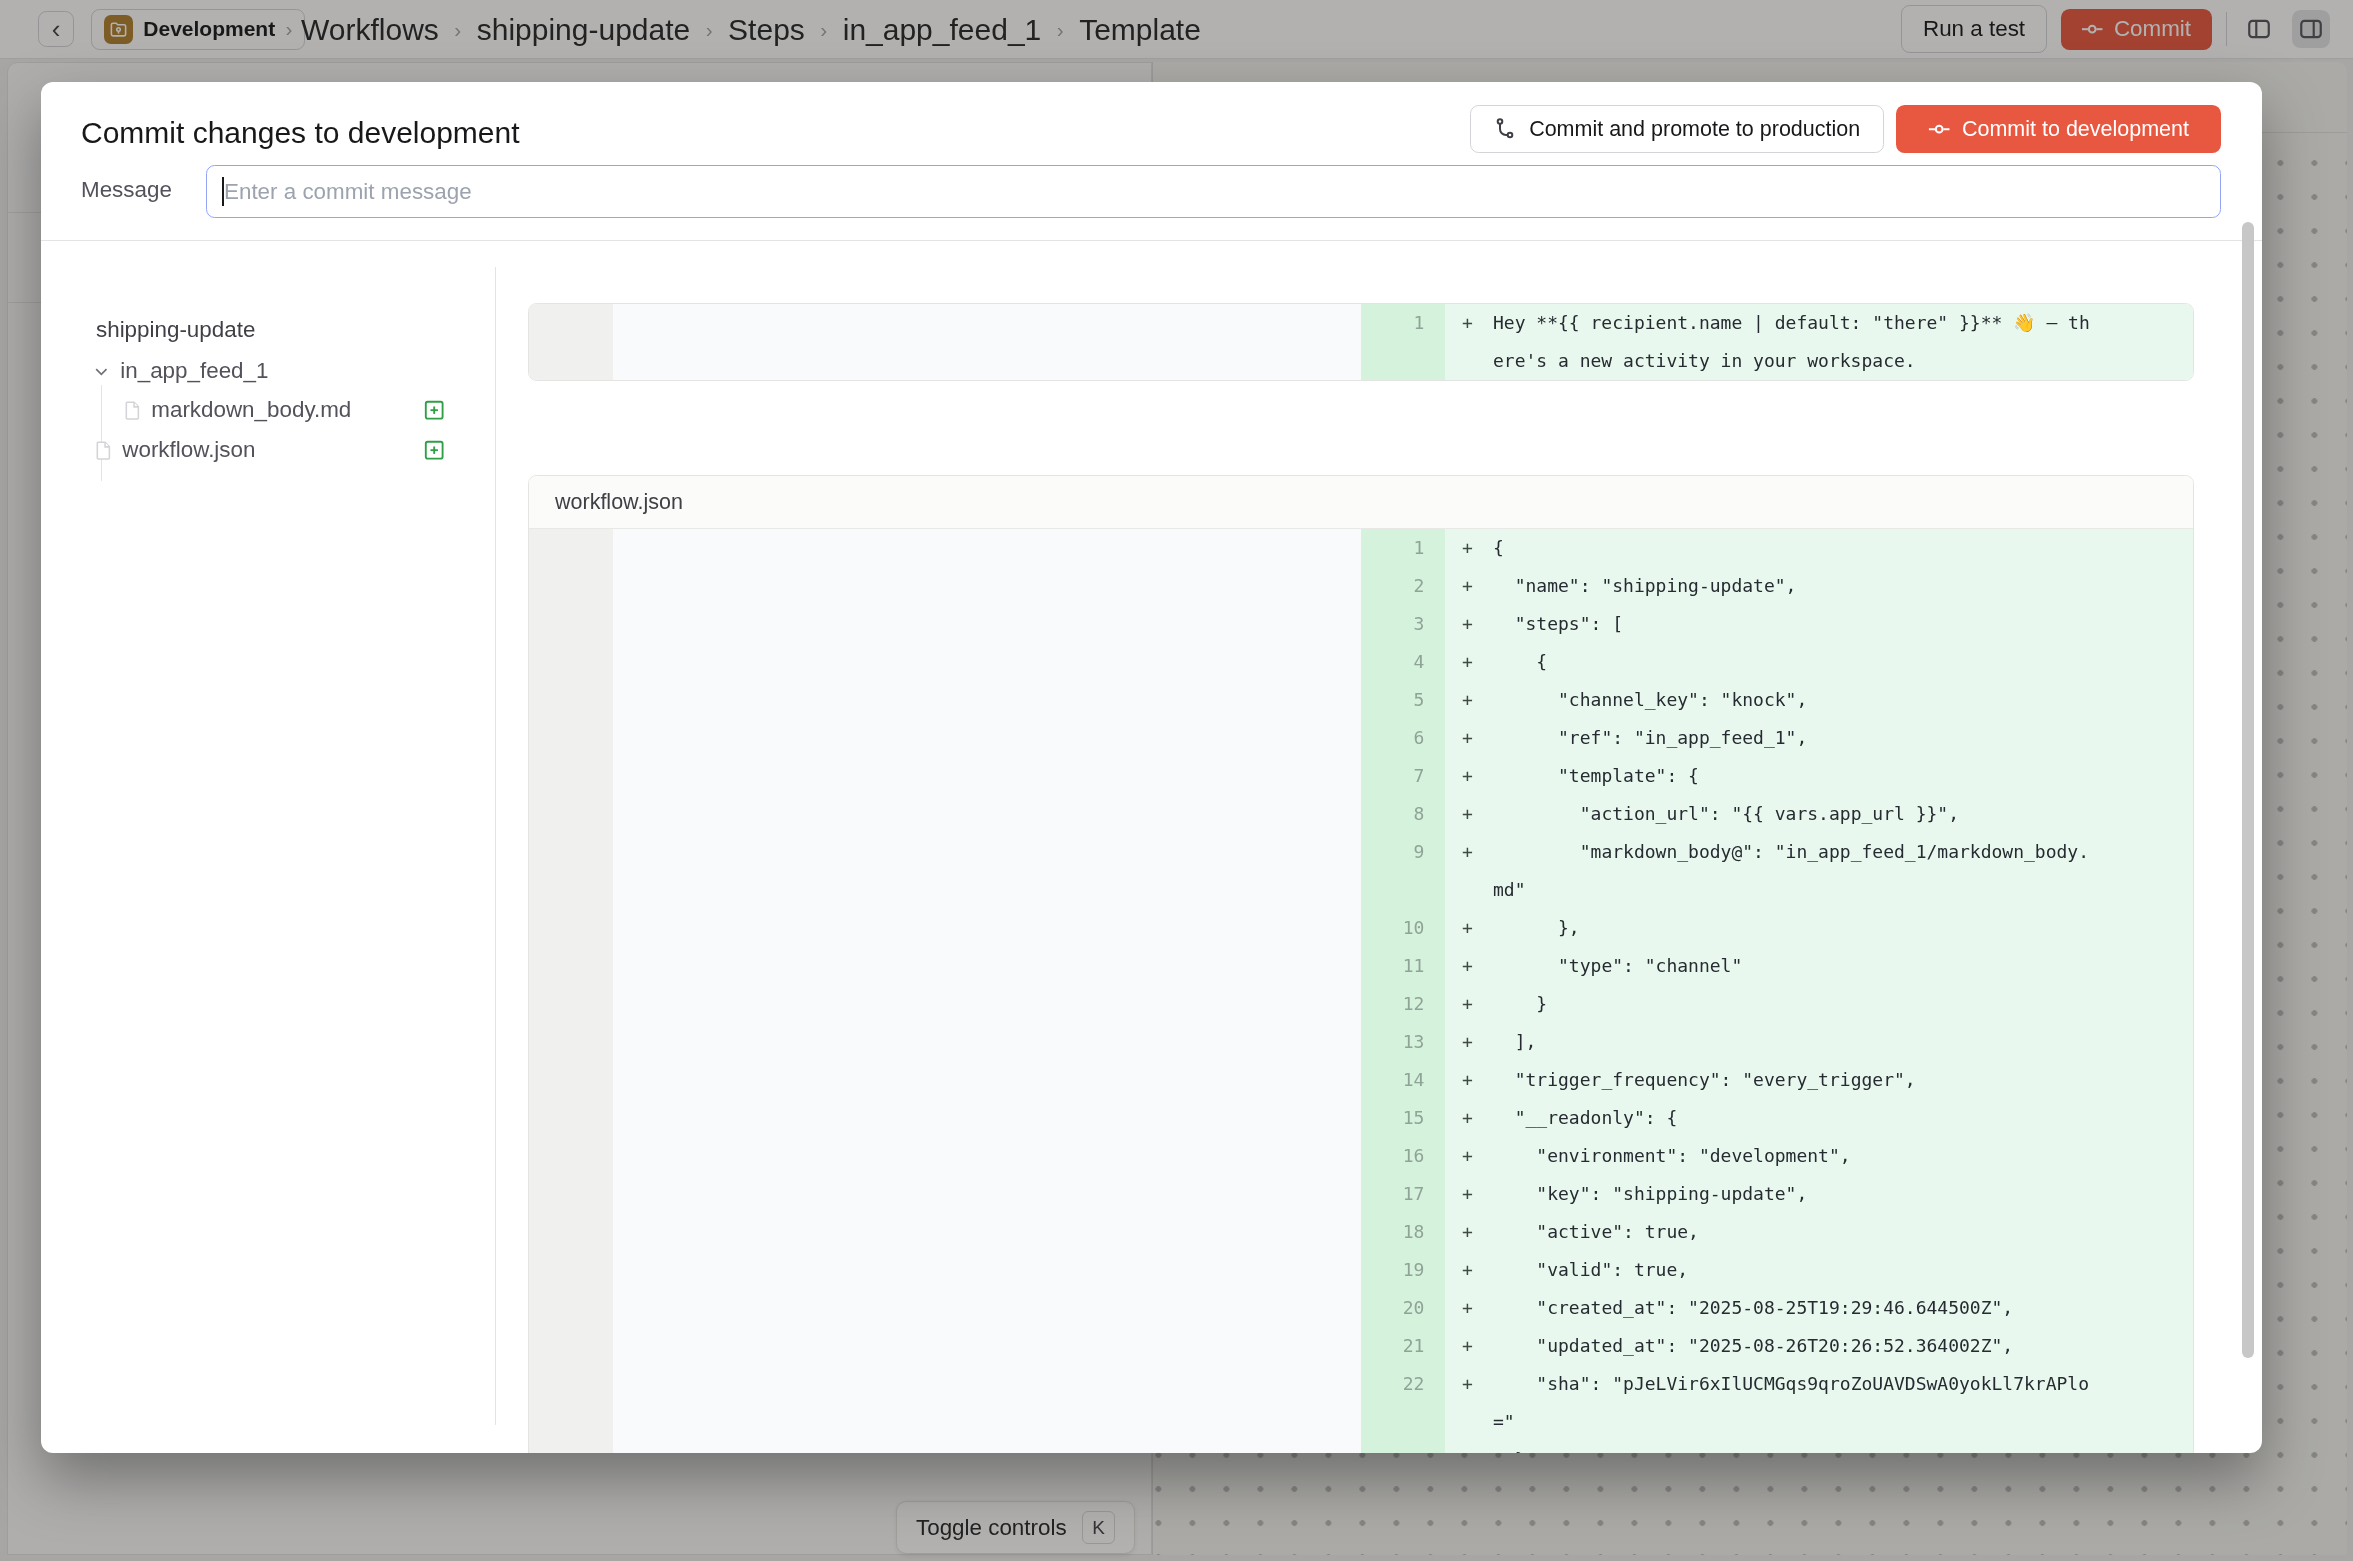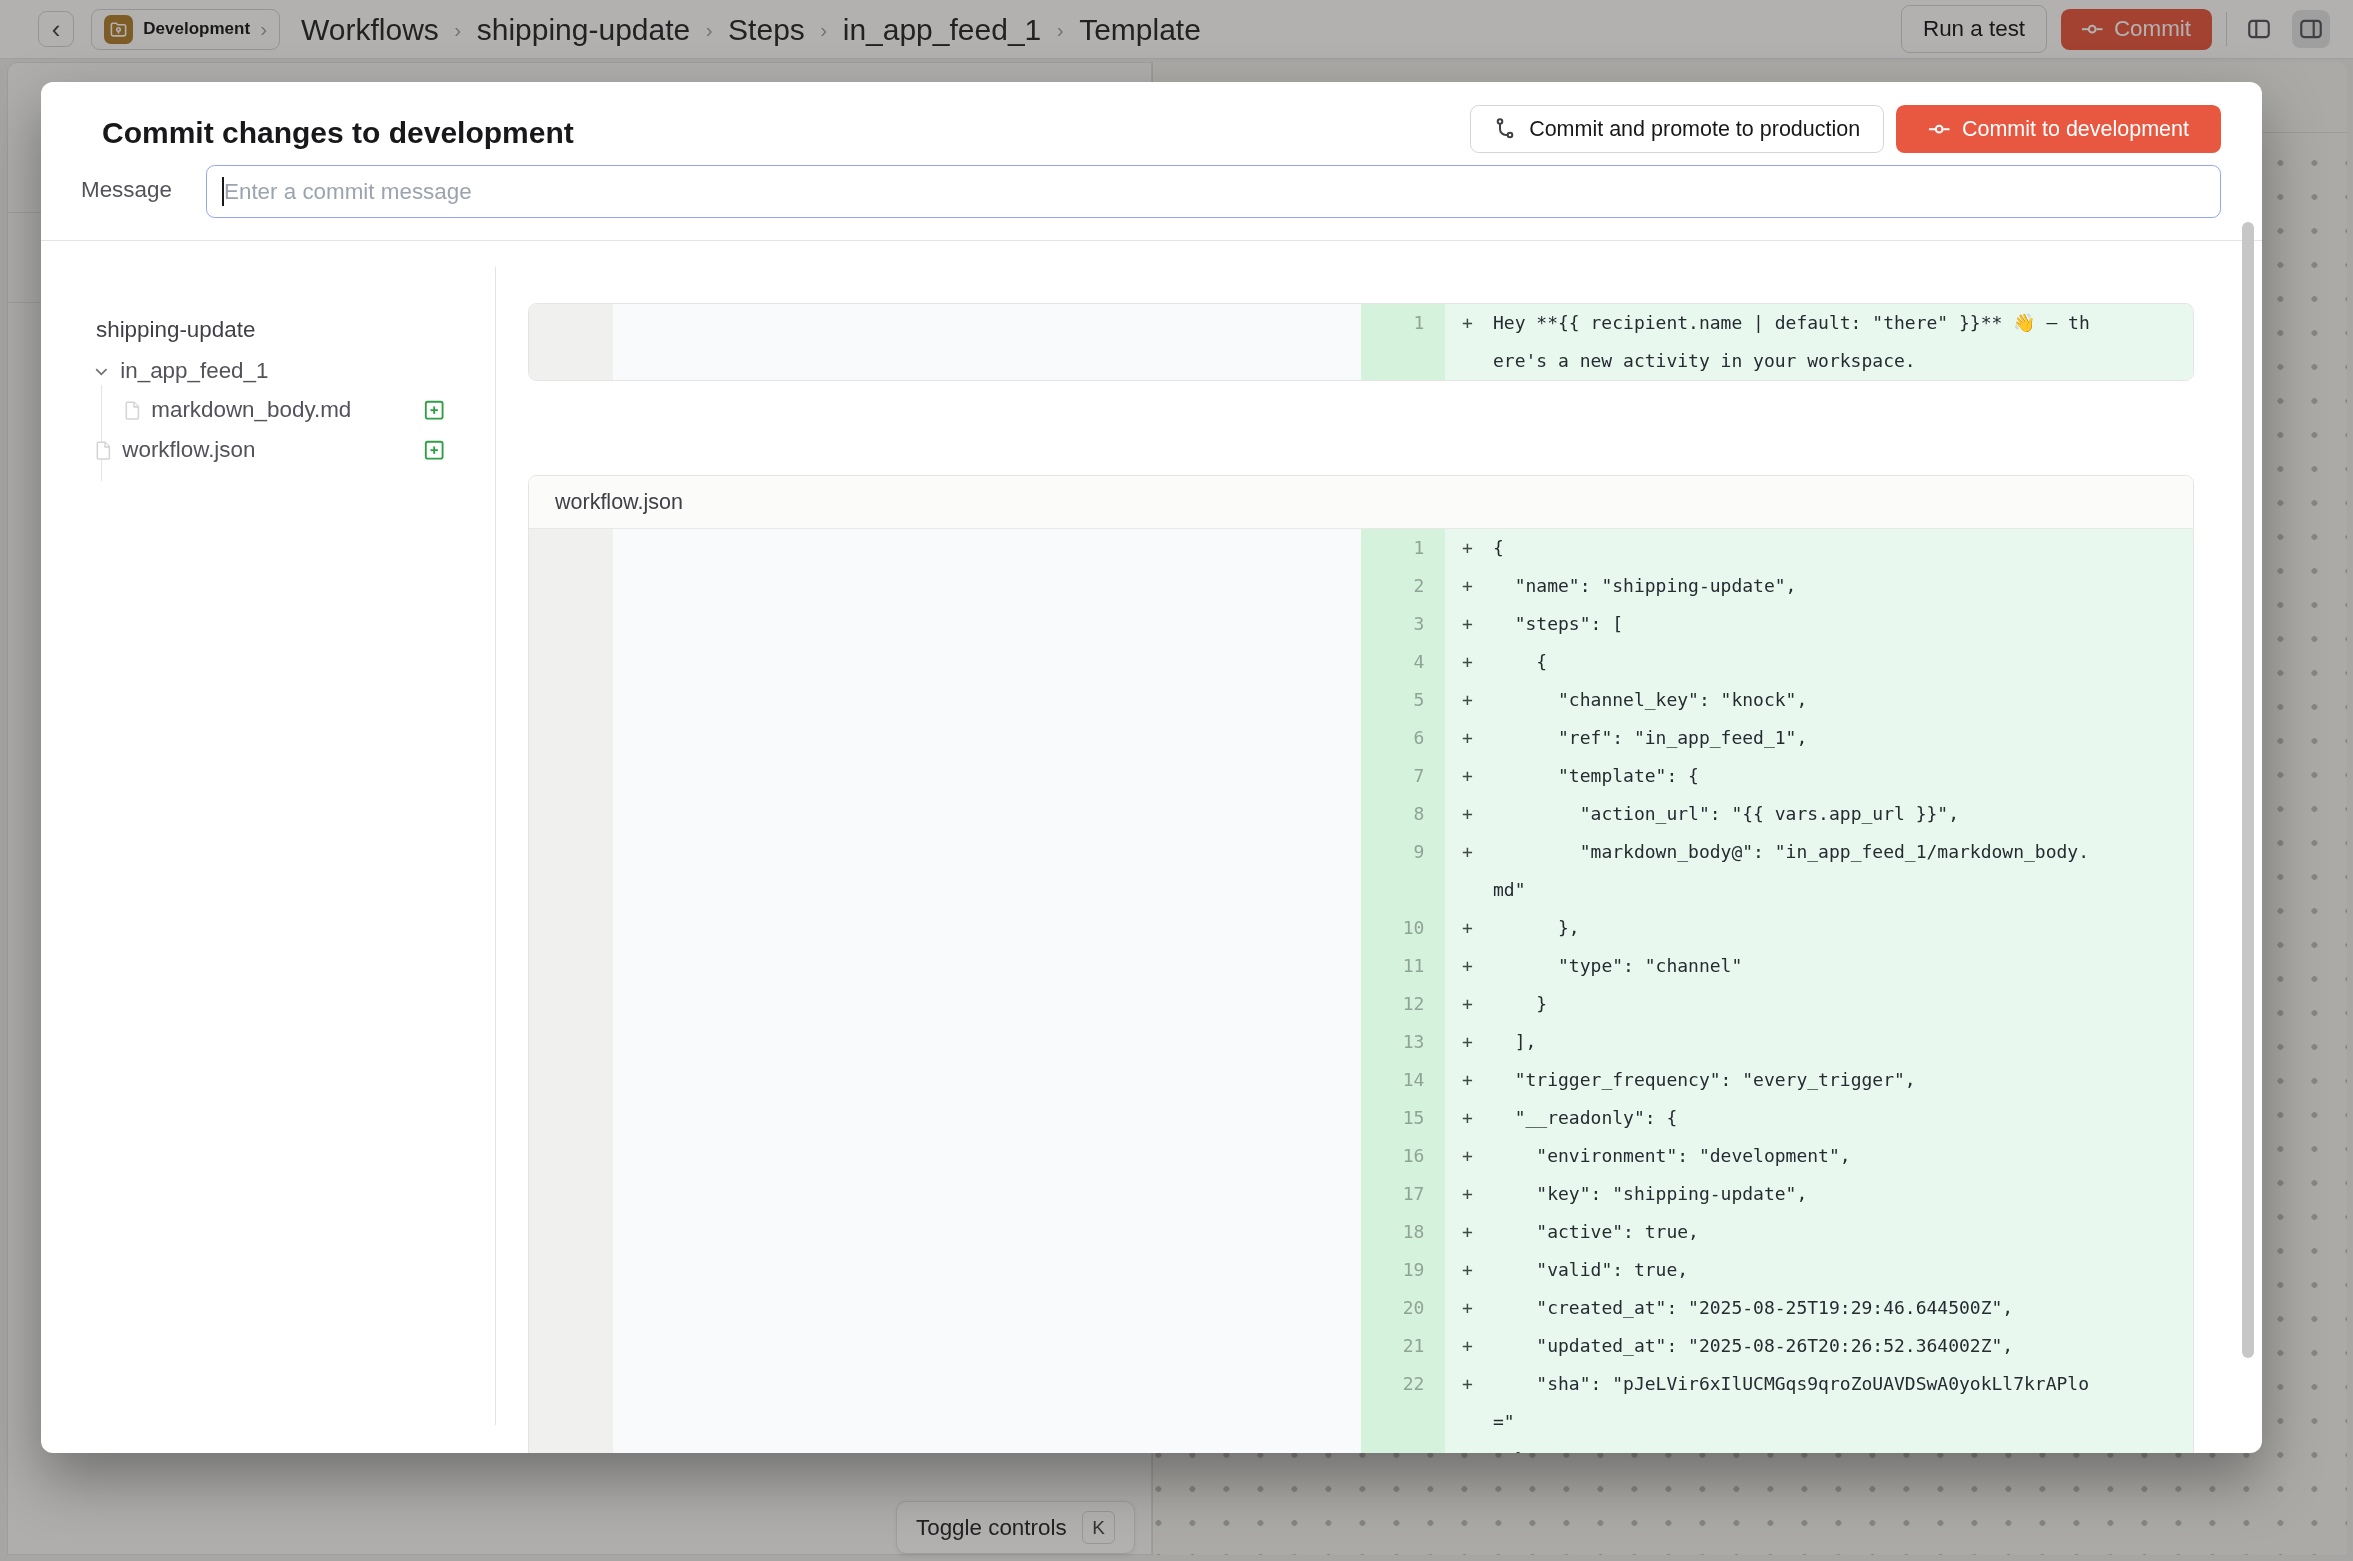--- a/index.html
+++ b/index.html
@@ -10,21 +10,21 @@
   #bg-app { position:absolute; inset:0; z-index:0; }
   #topbar { position:absolute; left:0; top:0; width:2354px; height:59px; background:#ffffff;
             border-bottom:0.9px solid #e4e4e7; display:flex; align-items:center; }
   .back-btn { position:absolute; left:38px; top:11.2px; width:36px; height:36px; border:0.9px solid #d4d4d8;
               border-radius:8.6px; background:#fff; display:flex; align-items:center; justify-content:center;
               font-size:26px; color:#3f3f46; }
   .env-pill { position:absolute; left:91px; top:8.6px; height:41px; border:0.9px solid #d4d4d8; border-radius:8.6px;
               background:#fff; display:flex; align-items:center; gap:10.3px; padding:0 12px; }
   .folder-badge { width:29px; height:29px; border-radius:6.9px; background:#b07f2c; display:flex;
                   align-items:center; justify-content:center; }
-  .env-label { font-size:17px; font-weight:600; color:#18181b; }
+  .env-label { font-size:21px; font-weight:600; color:#18181b; }
   .pill-chev { color:#a1a1aa; font-size:20.7px; }
   #crumbs { position:absolute; left:301px; top:0; height:59px; display:flex; align-items:center; gap:15.5px; }
   .crumb { font-size:30px; font-weight:500; color:#27272a; }
   .crumb-sep { font-size:20.7px; color:#a1a1aa; }
   #topbar-right { position:absolute; right:24px; top:8.6px; height:41px; display:flex; align-items:center; gap:13.8px; }
   .btn-plain { height:48px; border:0.9px solid #d4d4d8; border-radius:8.6px; background:#fff; padding:0 20.7px;
                font-size:22.4px; font-weight:500; color:#18181b; display:flex; align-items:center; }
   .btn-accent { height:41px; border-radius:8.6px; background:#e8573f; padding:0 20.7px; font-size:22.4px;
                 font-weight:500; color:#fff; display:flex; align-items:center; gap:10.3px; border:none; }
   .tb-divider { width:0.9px; height:34px; background:#d4d4d8; }
@@ -46,21 +46,21 @@
   #toggle-btn .lbl { font-size:22.4px; color:#27272a; }
   #toggle-btn .kbd { width:33px; height:33px; border:0.9px solid #d9d9d7; border-radius:6px; display:flex;
                      align-items:center; justify-content:center; font-size:19px; color:#3f3f46; }
 
   
   #overlay { position:absolute; inset:0; background:rgba(28,25,23,0.34); z-index:50; }
 
   
   #modal { position:absolute; left:41px; top:82px; width:2221px; height:1371px; background:#fff;
            border-radius:12px; box-shadow:0 26px 60px rgba(0,0,0,.35); z-index:100; overflow:hidden; }
-  #dlg-title { position:absolute; left:40px; top:34px; font-size:30px; font-weight:700; color:#18181b;margin-left:21px; }
+  #dlg-title { position:absolute; left:40px; top:34px; font-size:30px; font-weight:400; color:#18181b; }
   #dlg-actions { position:absolute; right:41px; top:23px; display:flex; gap:12px; }
   .dlg-btn-plain { height:48px; border:0.9px solid #d4d4d8; border-radius:8.6px; background:#fff; padding:0 22.4px;
                    font-size:21.5px; font-weight:500; color:#18181b; display:flex; align-items:center; gap:12px; }
   .dlg-btn-accent { height:48px; border-radius:8.6px; background:#e8573f; border:none; padding:0 32px;
                     font-size:21.5px; font-weight:500; color:#fff; display:flex; align-items:center; gap:12px; }
   #msg-label { position:absolute; left:40px; top:95px; font-size:22.4px; color:#52525b; }
   #msg-input { position:absolute; left:165px; top:83px; width:2015px; height:53px; border:1.7px solid #93a3f5;
                border-radius:8.6px; font-size:22.4px; color:#18181b; padding:0 17px;
                font-family:"Liberation Sans", sans-serif; outline:none; background:#fff; }
   #msg-input::placeholder { color:#9ca3af; }

